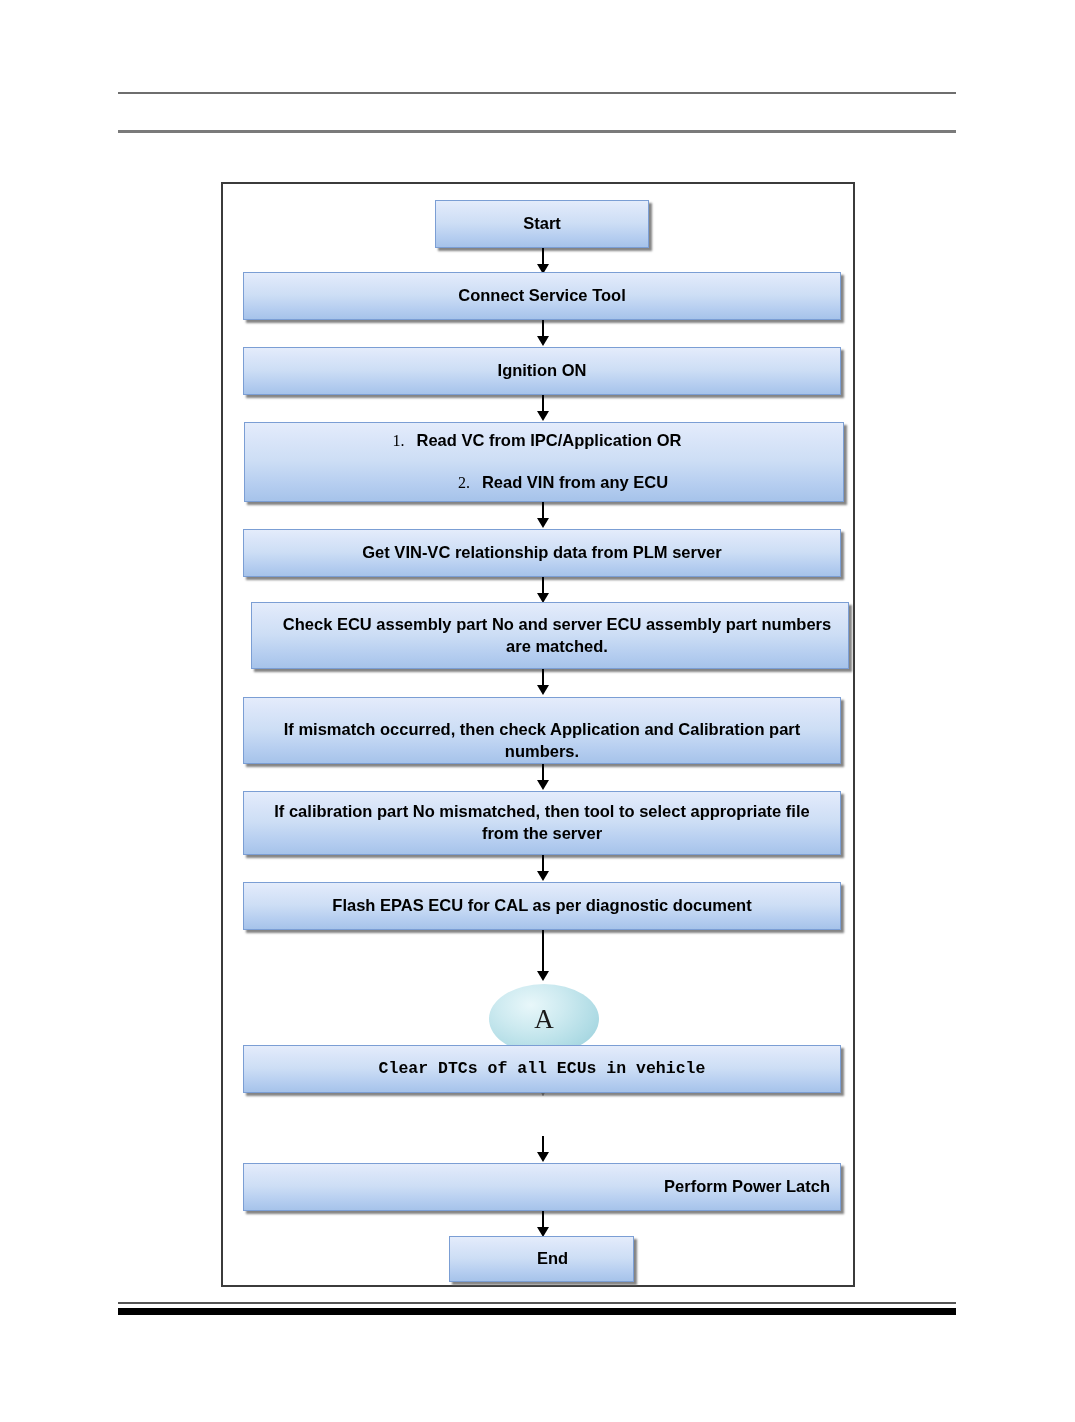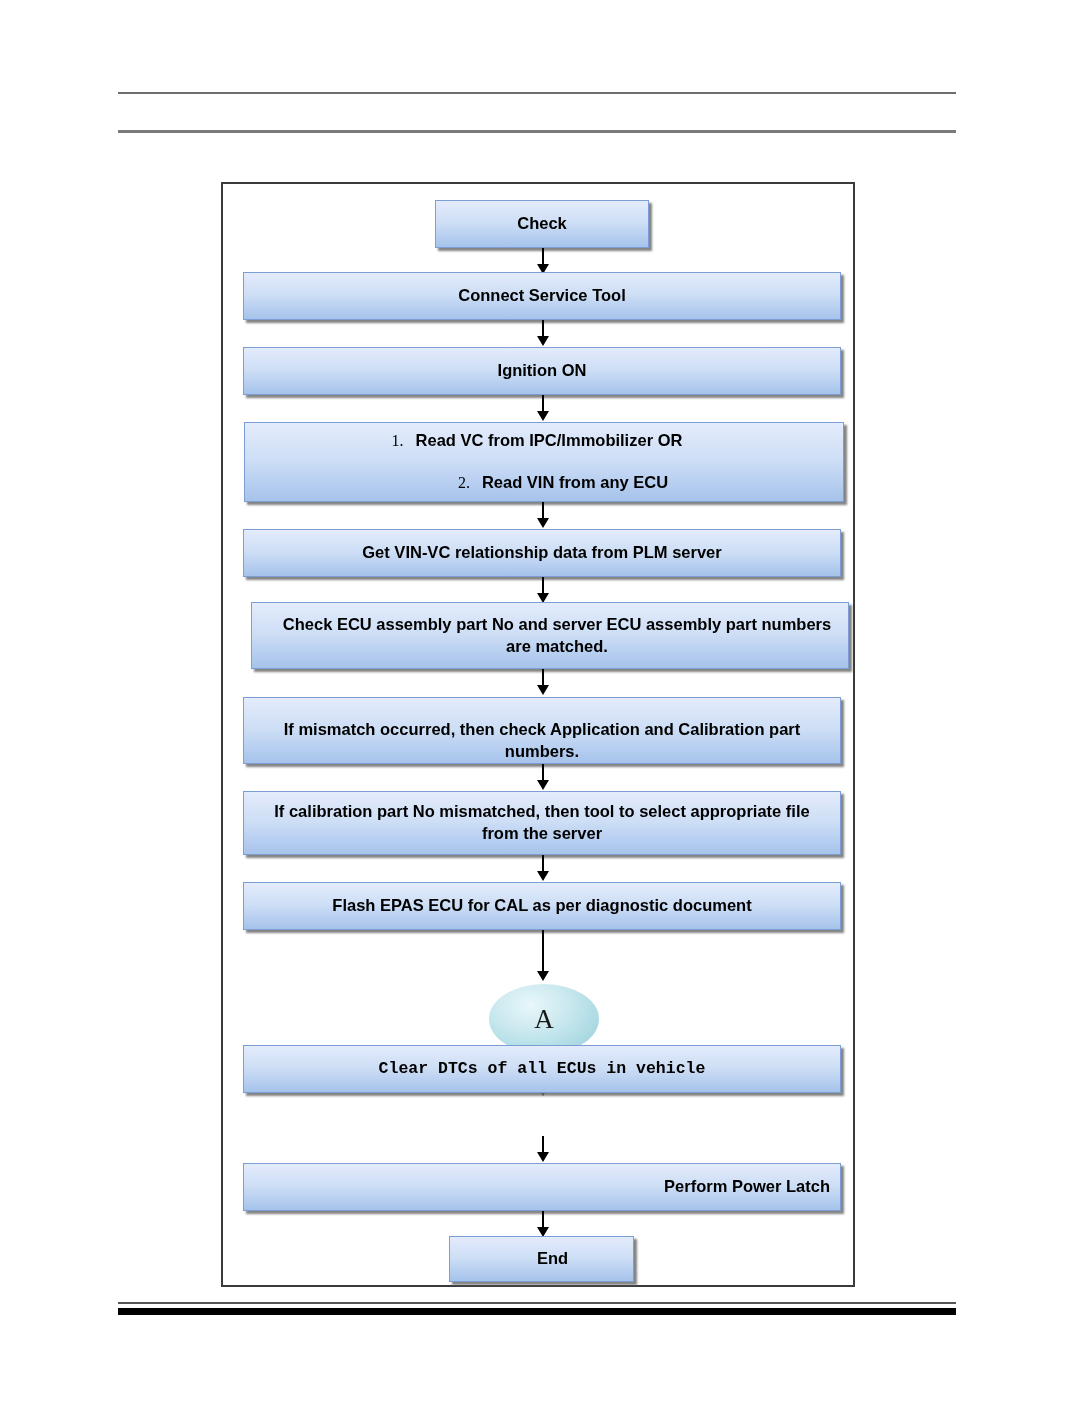--- a/index.html
+++ b/index.html
@@ -146,37 +146,37 @@
 </style>
 </head>
 <body>
 
 <div class="page-rule" id="rule-top"></div>
 <div class="page-rule" id="rule-second"></div>
 
 <div id="diagram-frame">
 
   <div class="flow-box" style="left:212px; top:16px; width:214px; height:48px;">
-    <span class="txt">Check</span>
+    <span class="txt">Start</span>
   </div>
   <div class="arrow" style="left:319px; top:64px; height:17px;"></div>
 
   <div class="flow-box" style="left:20px; top:88px; width:598px; height:48px;">
     <span class="txt">Connect Service Tool</span>
   </div>
   <div class="arrow" style="left:319px; top:136px; height:17px;"></div>
 
   <div class="flow-box" style="left:20px; top:163px; width:598px; height:48px;">
     <span class="txt">Ignition ON</span>
   </div>
   <div class="arrow" style="left:319px; top:211px; height:17px;"></div>
 
   <div class="flow-box numbered" style="left:21px; top:238px; width:600px; height:80px;">
     <span class="num-line line1">
-      <span class="marker">1.</span><span class="body">Read VC from IPC/Immobilizer OR</span>
+      <span class="marker">1.</span><span class="body">Read VC from IPC/Application OR</span>
     </span>
     <span class="num-line line2">
       <span class="marker">2.</span><span class="body">Read VIN from any ECU</span>
     </span>
   </div>
   <div class="arrow" style="left:319px; top:318px; height:17px;"></div>
 
   <div class="flow-box" style="left:20px; top:345px; width:598px; height:48px;">
     <span class="txt">Get VIN-VC relationship data from PLM server</span>
   </div>

